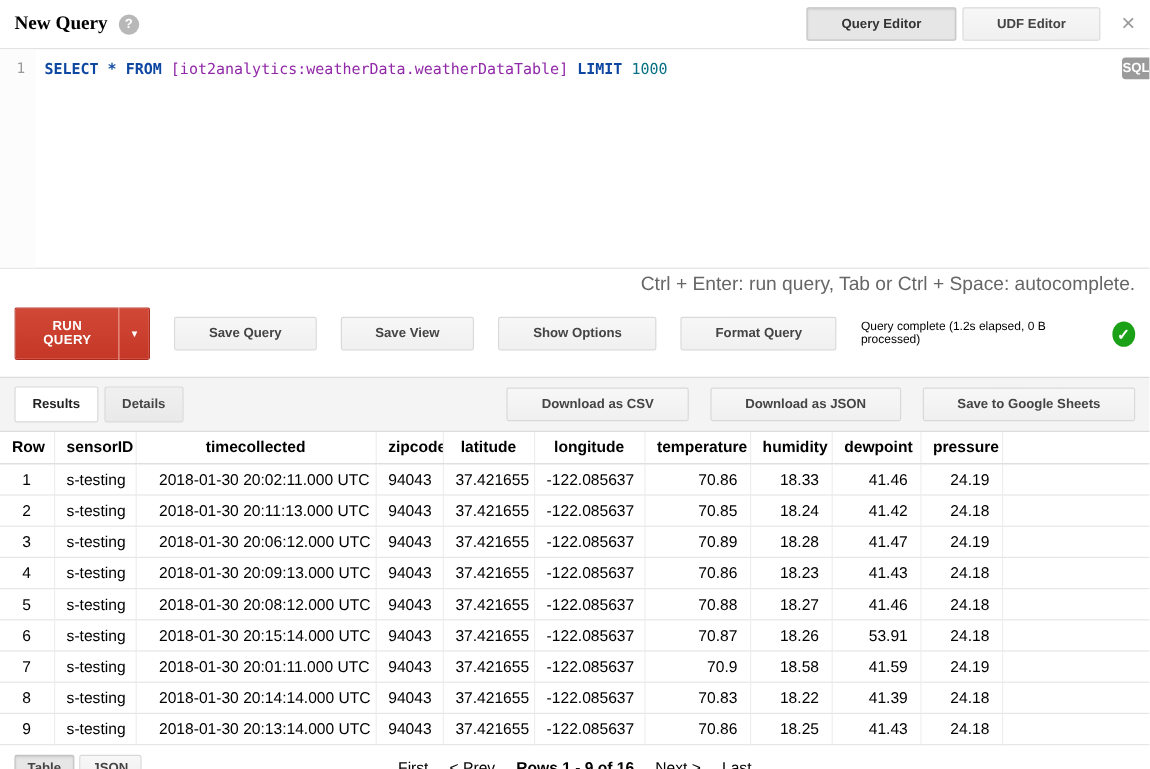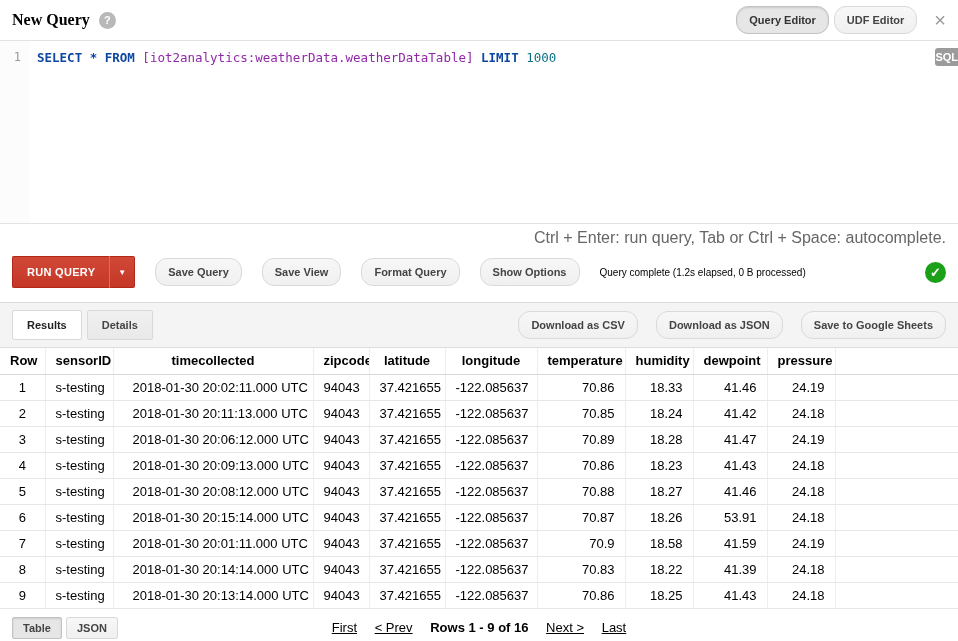--- a/index.html
+++ b/index.html
@@ -16,22 +16,22 @@
   .help-icon {
     width:17px; height:17px; border-radius:50%; background:#b8b8b8; color:#fff;
     font-size:11px; font-weight:bold; display:inline-flex; align-items:center;
     justify-content:center; margin-left:9px; cursor:pointer;
   }
   .header-right { margin-left:auto; display:flex; align-items:center; gap:5px; }
   .gbtn {
     font-family:"Liberation Sans", sans-serif;
     font-size:11px; font-weight:bold; color:#444;
     background:linear-gradient(#f7f7f7,#f0f0f0);
-    border:1px solid #d9d9d9; border-radius:12px;
-    padding:7px 12px; cursor:pointer; white-space:nowrap;
+    border:1px solid #d9d9d9; border-radius:2px;
+    padding:7px 28px; cursor:pointer; white-space:nowrap;
   }
   .gbtn.active {
     background:#e6e6e6; border-color:#c2c2c2;
     box-shadow:inset 0 1px 2px rgba(0,0,0,0.12); color:#333;
   }
   .close-icon { color:#9a9a9a; font-size:20px; line-height:1; margin-left:12px; cursor:pointer; }
 
   
   .editor-wrap {
     position:relative; display:flex; height:184px; background:#fff;
@@ -145,22 +145,22 @@
 
 <div class="hint-row">Ctrl + Enter: run query, Tab or Ctrl + Space: autocomplete.</div>
 
 <div class="toolbar">
   <div class="run-group">
     <button class="run-main">RUN QUERY</button>
     <button class="run-caret">▼</button>
   </div>
   <button class="gbtn">Save Query</button>
   <button class="gbtn">Save View</button>
+  <button class="gbtn">Show Options</button>
   <button class="gbtn">Format Query</button>
-  <button class="gbtn">Show Options</button>
   <span class="status-text">Query complete (1.2s elapsed, 0 B processed)</span>
   <span class="check-circle">✓</span>
 </div>
 
 <div class="results-bar">
   <button class="tab active">Results</button>
   <button class="tab">Details</button>
   <div class="results-actions">
     <button class="gbtn">Download as CSV</button>
     <button class="gbtn">Download as JSON</button>

